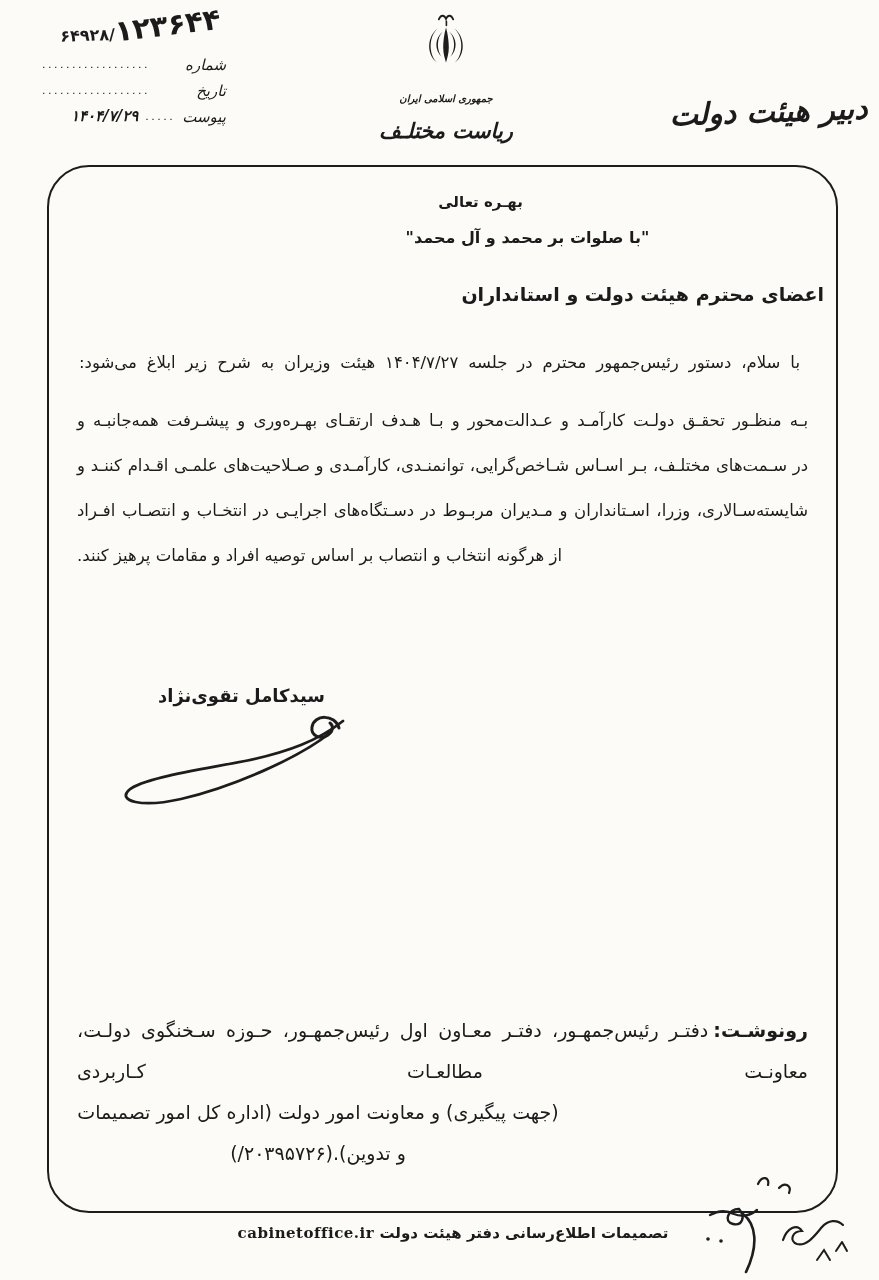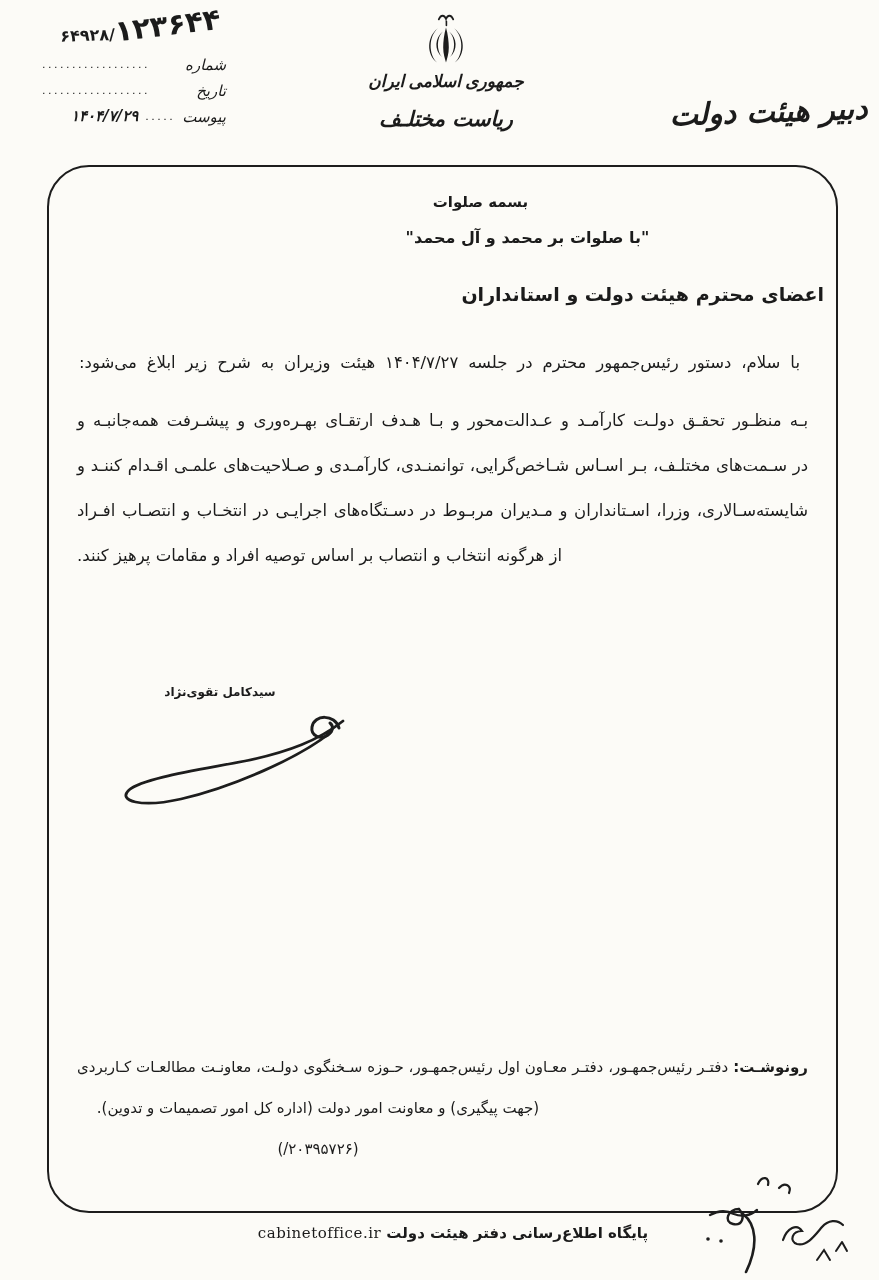--- a/index.html
+++ b/index.html
@@ -26,21 +26,21 @@
     white-space:nowrap;overflow:hidden;flex:1;direction:ltr;text-align:left;
   }
   .ref-dots.short{flex:0 0 auto;}
   .ref-value{
     font-size:15px;font-weight:600;font-style:italic;white-space:nowrap;
     letter-spacing:1px;padding-bottom:1px;direction:ltr;margin-left:26px;
   }
   
   .emblem-block{position:absolute;top:12px;left:366px;width:160px;text-align:center;}
   .emblem-svg{display:block;margin:0 auto;}
-  .country-name{font-size:17px;font-weight:700;font-style:italic;margin-top:1px;white-space:nowrap;font-family:Liberation Serif, serif;}
+  .country-name{font-size:10px;font-weight:700;font-style:italic;margin-top:23px;white-space:nowrap;}
   .office-name{font-size:21px;font-weight:700;font-style:italic;margin-top:15px;white-space:nowrap;}
   
   .letterhead-title{
     position:absolute;top:94px;right:8px;width:205px;text-align:center;
     font-size:30px;font-weight:700;font-style:italic;white-space:nowrap;
     transform:rotate(-2deg);
   }
   
   .frame{
     position:absolute;left:47px;top:165px;width:787px;height:1044px;
@@ -52,33 +52,33 @@
     font-size:16px;font-weight:700;transform:translateX(85px);}
   .addressee{position:absolute;top:116px;right:12px;font-size:19px;font-weight:700;text-align:right;}
   .intro-line{
     position:absolute;top:186px;right:36px;left:30px;font-size:16.5px;
     text-align:justify;text-align-last:justify;white-space:nowrap;
   }
   .body-block{position:absolute;top:231px;right:28px;left:28px;
     font-size:16.5px;line-height:45px;}
   .body-line.justify{text-align:justify;text-align-last:justify;}
   .body-line.plain{text-align:left;}
-  .signer-name{position:absolute;top:518px;left:66px;width:210px;text-align:center;
-    font-size:12px;font-weight:700;}
+  .signer-name{position:absolute;top:518px;left:66px;width:210px;
+    font-size:18px;font-weight:700;}
   .signature-svg{position:absolute;top:540px;left:52px;}
-  .cc-block{position:absolute;top:880px;right:28px;left:28px;
-    font-size:15px;line-height:41px;}
+  .cc-block{position:absolute;top:843px;right:28px;left:28px;
+    font-size:19px;line-height:41px;}
   .cc-line1{text-align:justify;text-align-last:justify;}
   .cc-label{font-weight:700;margin-left:5px;}
   .cc-line2{text-align:center;padding-right:249px;}
   
   .footer{position:absolute;top:1224px;left:0;width:100%;text-align:center;
     font-size:15px;font-weight:700;}
   .site-url{direction:ltr;unicode-bidi:isolate;font-family:"DejaVu Serif",serif;
-    font-weight:400;letter-spacing:.5px;margin-left:27px;}
+    font-weight:700;letter-spacing:.5px;margin-left:27px;}
   
   .scribble-svg{position:absolute;left:686px;top:1138px;z-index:3;}
   svg .stroke{fill:none;stroke:#1d1d1d;stroke-linecap:round;}
 </style>
 </head>
 <body>
 
 <div class="page">
 
   <div class="serial">
@@ -111,21 +111,21 @@
       <path fill="#1d1d1d" d="M34 24 C44 32 45 47 35 56 C42 48 42 32 34 24 Z"></path>
       <path fill="#1d1d1d" d="M40 20 C54 30 55 53 41 63 C52 53 52 30 40 20 Z"></path>
     </svg>
     <div class="country-name">جمهوری اسلامی ایران</div>
     <div class="office-name">ریاست مختلـف</div>
   </div>
 
   <div class="letterhead-title">دبیر هیئت دولت</div>
 
   <div class="frame">
-    <div class="bismillah">بسمه صلوات</div>
+    <div class="bismillah">بهـره تعالی</div>
     <div class="salawat">"با صلوات بر محمد و آل محمد"</div>
     <div class="addressee">اعضای محترم هیئت دولت و استانداران</div>
     <div class="intro-line">با سلام، دستور رئیس‌جمهور محترم در جلسه ۱۴۰۴/۷/۲۷ هیئت وزیران به شرح زیر ابلاغ می‌شود:</div>
 
     <div class="body-block">
       <div class="body-line justify">بـه منظـور تحقـق دولـت کارآمـد و عـدالت‌محور و بـا هـدف ارتقـای بهـره‌وری و پیشـرفت همه‌جانبـه و</div>
       <div class="body-line justify">در سـمت‌های مختلـف، بـر اسـاس شـاخص‌گرایی، توانمنـدی، کارآمـدی و صـلاحیت‌های علمـی اقـدام کننـد و</div>
       <div class="body-line justify">شایسته‌سـالاری، وزرا، اسـتانداران و مـدیران مربـوط در دسـتگاه‌های اجرایـی در انتخـاب و انتصـاب افـراد</div>
       <div class="body-line plain">از هرگونه انتخاب و انتصاب بر اساس توصیه افراد و مقامات پرهیز کنند.</div>
     </div>
@@ -139,21 +139,21 @@
 
     <div class="cc-block">
       <div class="cc-line1">
         <span class="cc-label">رونوشـت:</span><span>دفتـر رئیس‌جمهـور، دفتـر معـاون اول رئیس‌جمهـور، حـوزه سـخنگوی دولـت، معاونـت مطالعـات کـاربردی</span>
       </div>
       <div class="cc-line2">(جهت پیگیری) و معاونت امور دولت (اداره کل امور تصمیمات و تدوین).(۲۰۳۹۵۷۲۶/)</div>
     </div>
   </div>
 
   <div class="footer">
-    <span>پایگاه اطلاع‌رسانی دفتر هیئت دولت</span>
+    <span>تصمیمات اطلاع‌رسانی دفتر هیئت دولت</span>
     <span class="site-url">cabinetoffice.ir</span>
   </div>
 
   <svg class="scribble-svg" width="193" height="142" viewBox="0 0 193 142" aria-hidden="true">
     <path class="stroke" stroke-width="2.2" d="M72 46 c4 -9 12 -7 10 1"></path>
     <path class="stroke" stroke-width="2.2" d="M93 50 c6 -7 13 -2 10 5"></path>
     <path class="stroke" stroke-width="2.4" d="M24 77 c9 -5 18 -4 24 -1 c7 3 16 2 23 -4"></path>
     <path class="stroke" stroke-width="2.4" d="M53 71 c7 8 3 17 -6 15 c-10 -2 -5 -15 6 -15"></path>
     <path class="stroke" stroke-width="2.6" d="M57 76 c13 10 16 31 3 58"></path>
     <path class="stroke" stroke-width="2.2" d="M97 102 c4 -12 14 -17 19 -9 c-10 0 -13 10 -5 13 c10 3 19 -10 25 -17 c6 -7 15 -8 21 -2"></path>

